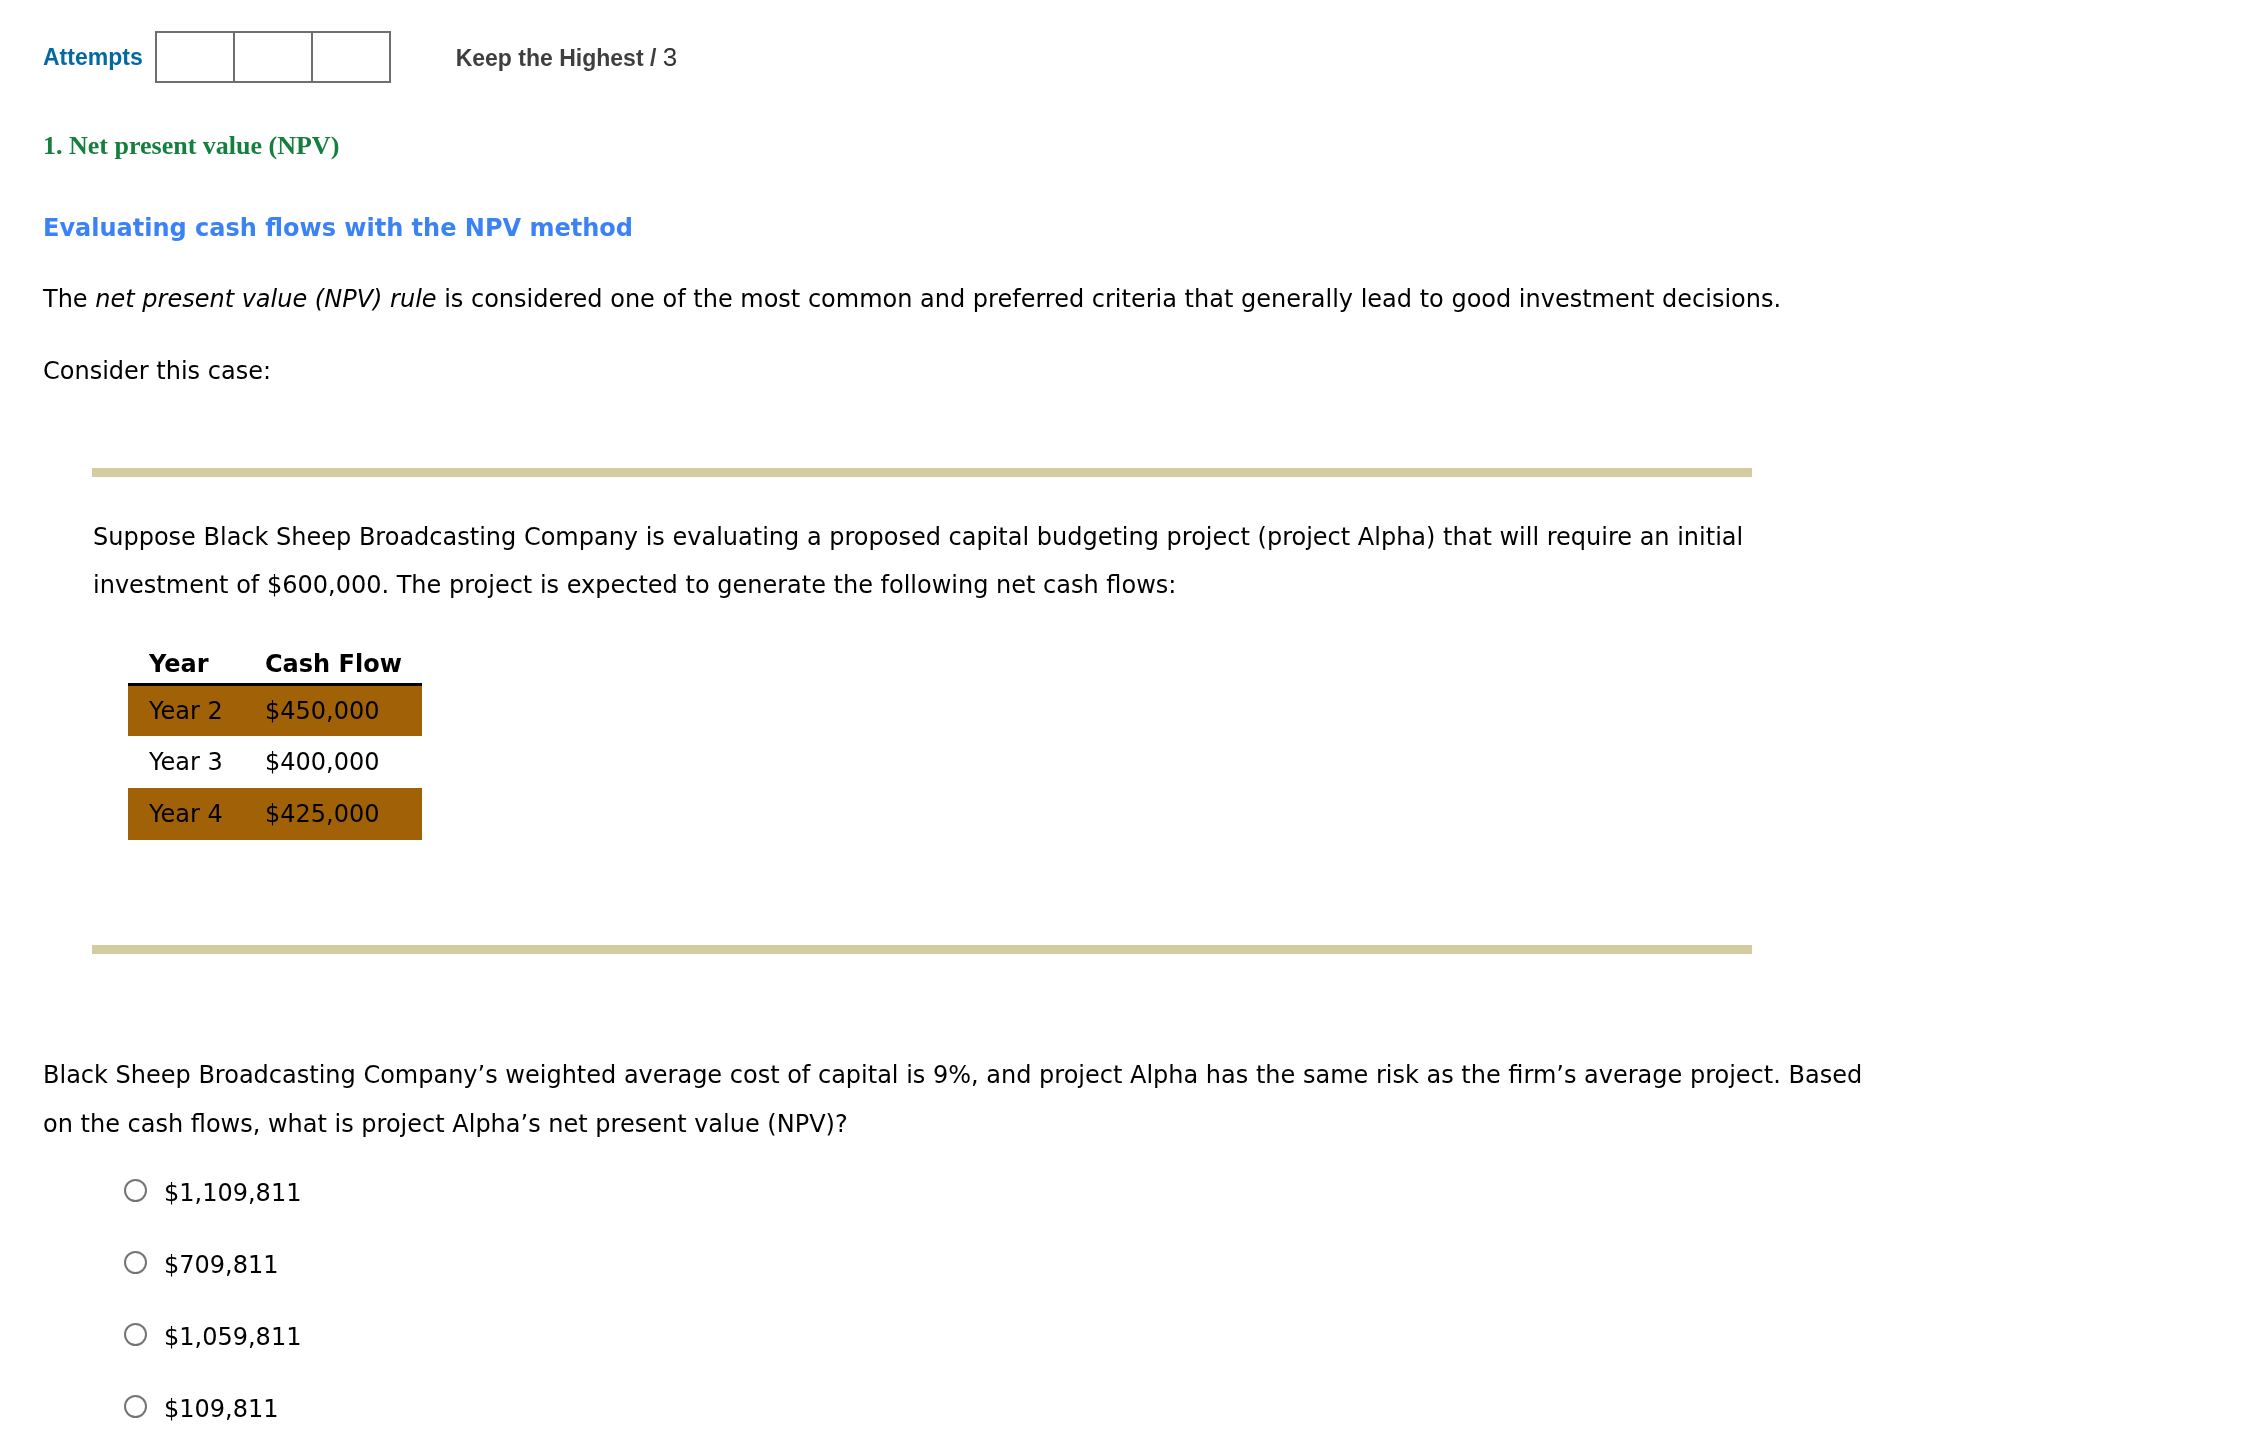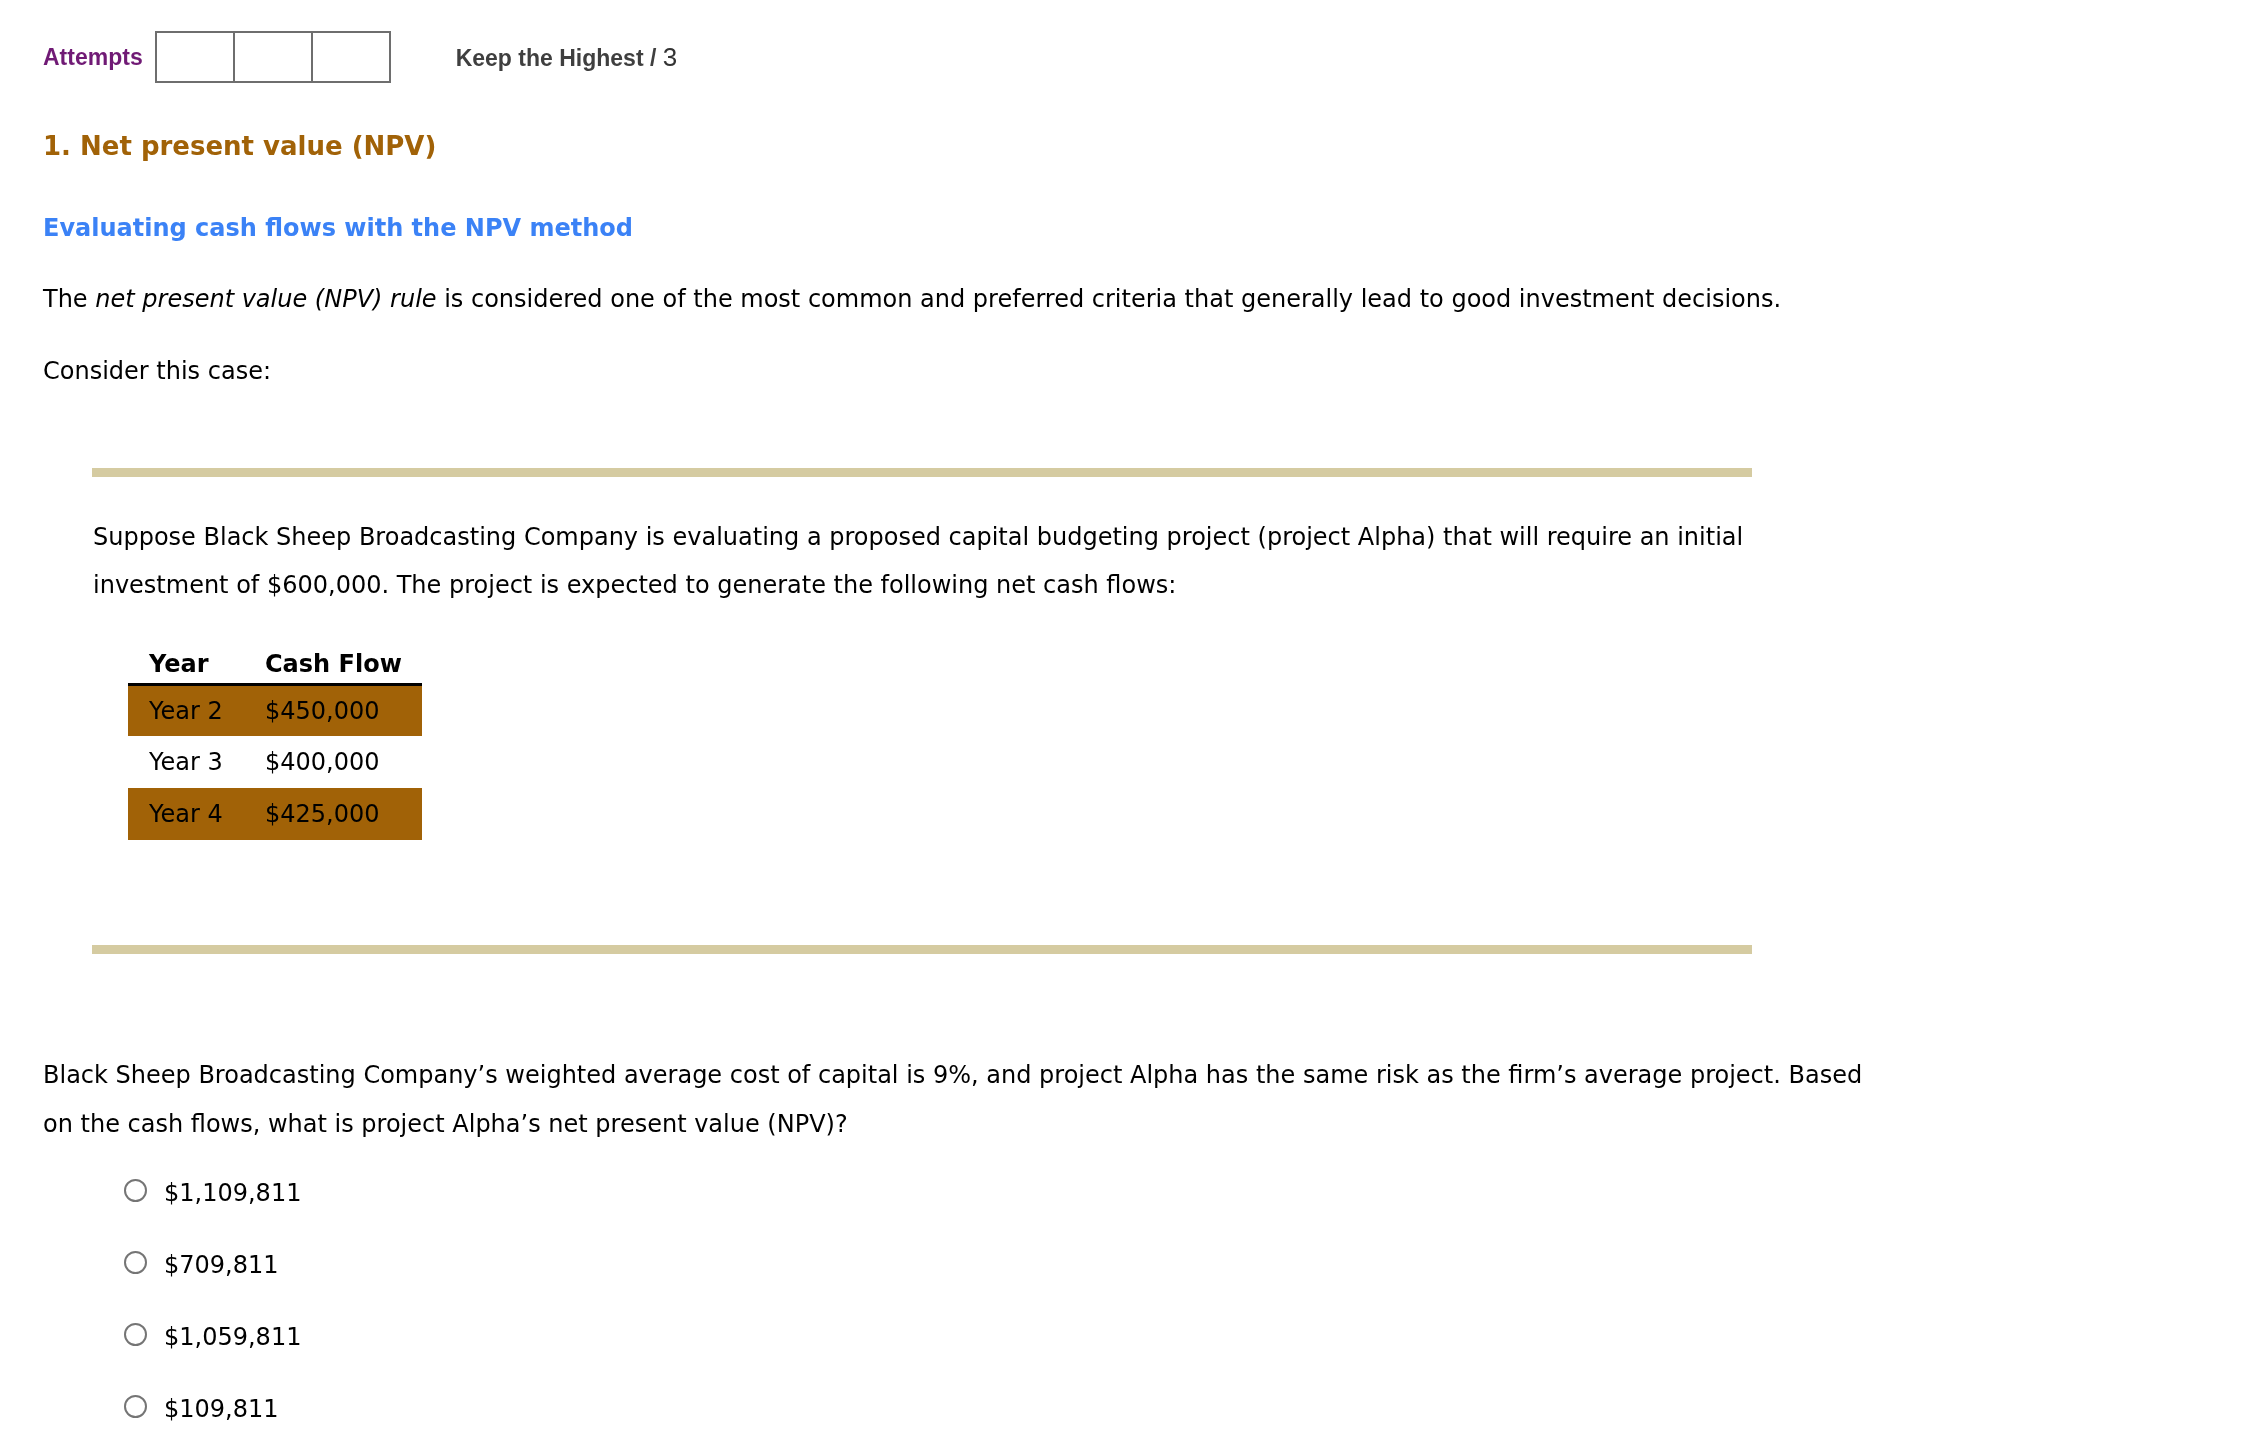--- a/index.html
+++ b/index.html
@@ -19,21 +19,21 @@
     left: 43px;
     top: 31px;
     height: 52px;
     display: flex;
     align-items: center;
     font-family: "Liberation Sans", sans-serif;
   }
   .attempts-label {
     font-size: 23px;
     font-weight: bold;
-    color: #701a75;
+    color: #0369a1;
     margin-right: 12px;
   }
   .attempt-boxes { display: flex; }
   .attempt-box {
     width: 80px;
     height: 52px;
     box-sizing: border-box;
     border: 2px solid #6e6e6e;
     background: #ffffff;
   }
@@ -51,22 +51,23 @@
     color: #333333;
   }
 
   
   .q-title {
     position: absolute;
     left: 43px;
     top: 131px;
     font-size: 26px;
     font-weight: bold;
-    color: #a16207;
-    white-space: nowrap;
+    color: #15803d;
+    white-space: nowrap;
+    font-family: Liberation Serif, serif;
   }
   .q-subtitle {
     position: absolute;
     left: 43px;
     top: 214px;
     font-size: 24px;
     font-weight: bold;
     color: #3b82f6;
     white-space: nowrap;
   }

